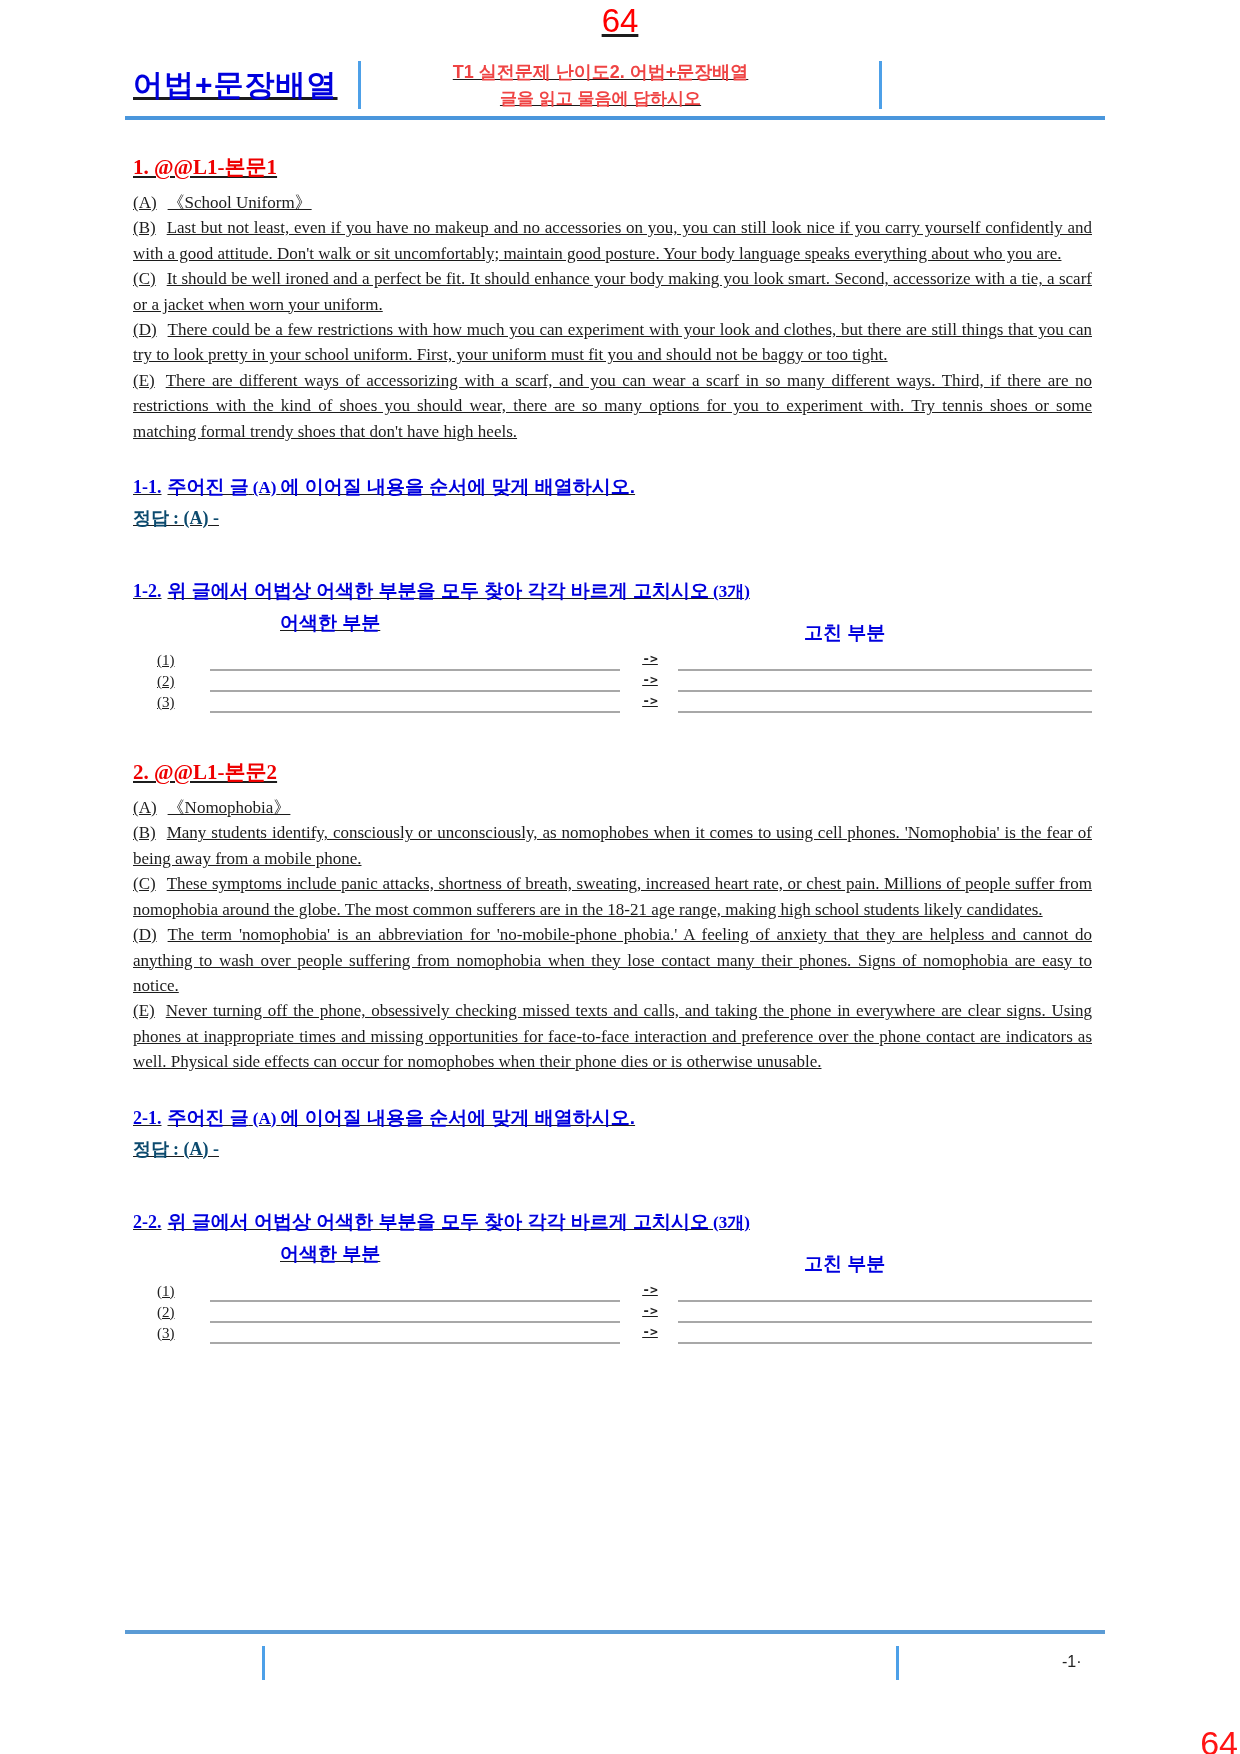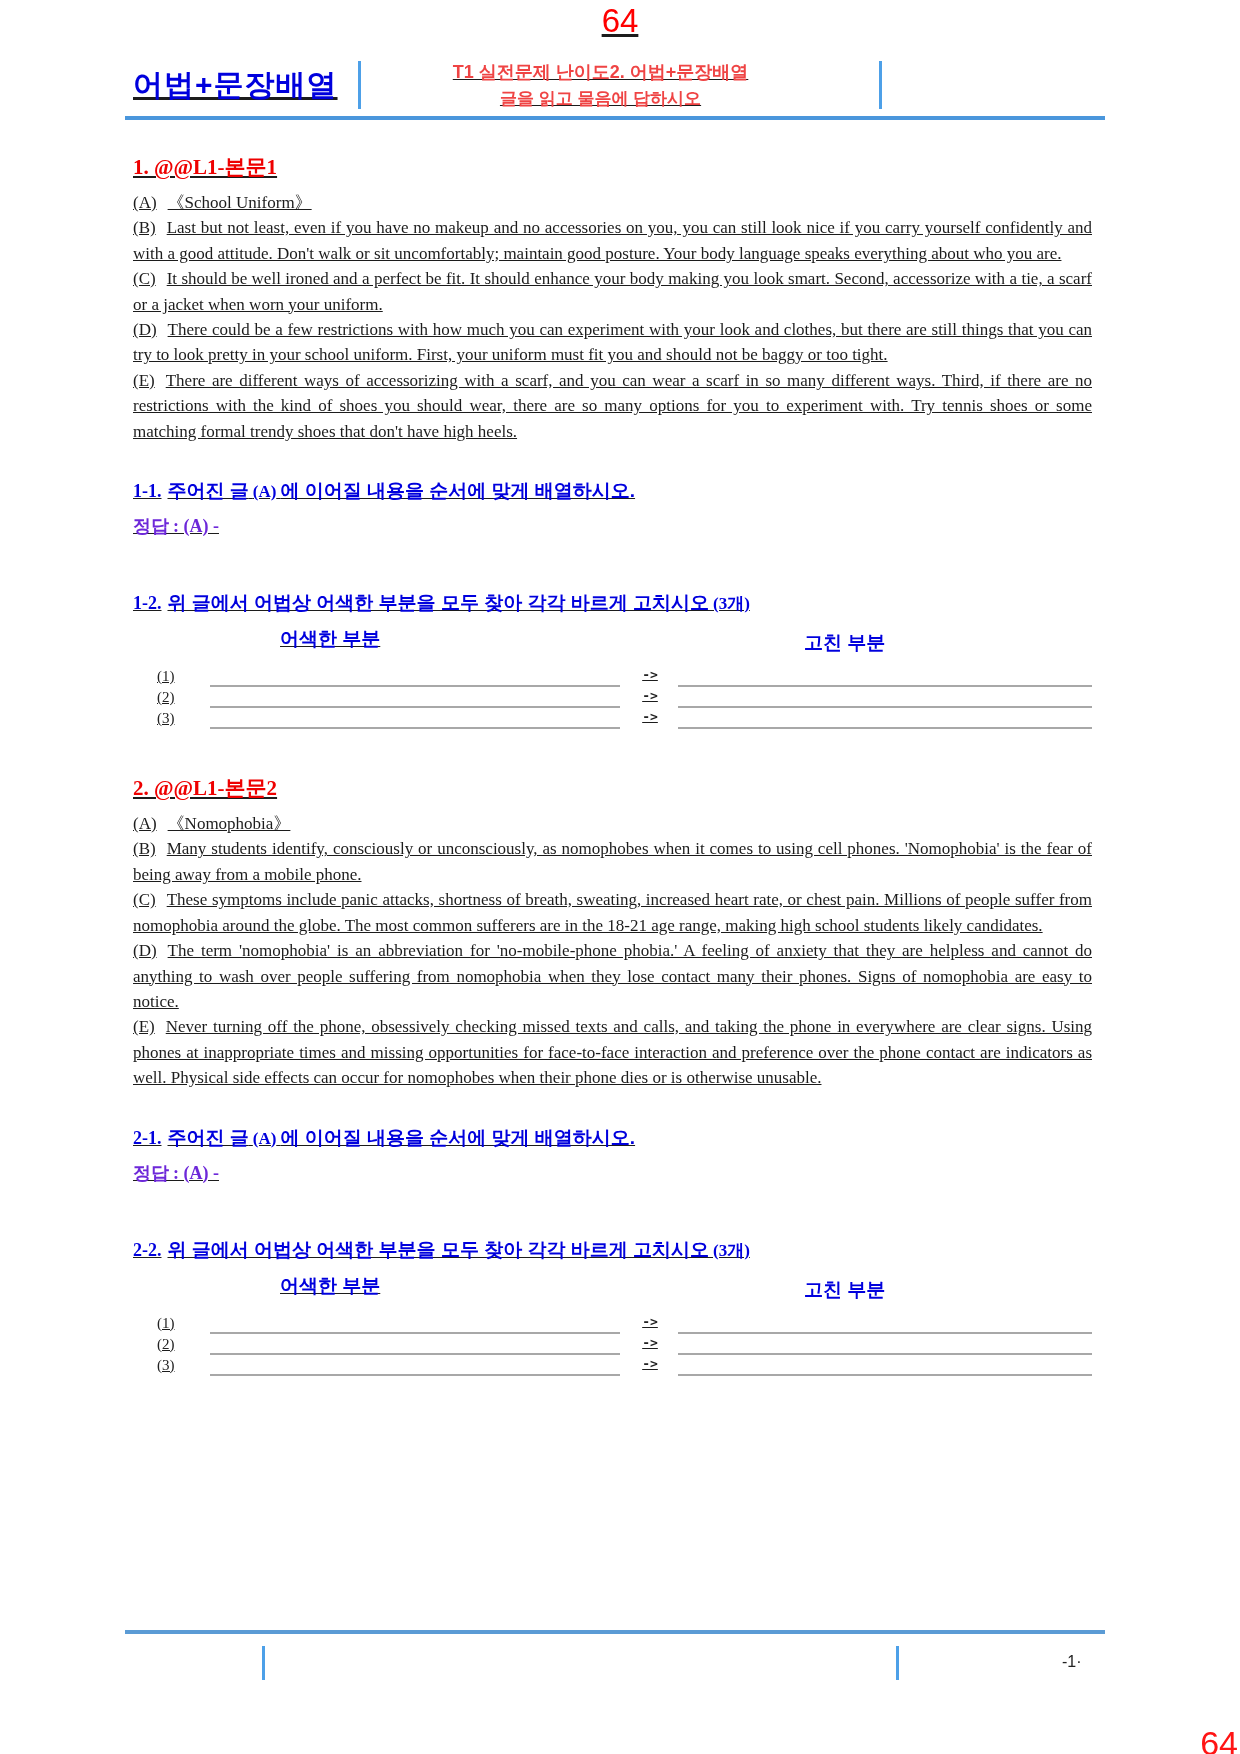--- a/index.html
+++ b/index.html
@@ -33,35 +33,35 @@
   
   .content{margin:0 148px 0 133px;width:959px;}
   .sec-title{
     margin:34px 0 9px;font-size:21px;font-weight:bold;color:#ee0000;
     font-family:"Liberation Serif","DejaVu Serif",serif;line-height:27px;
   }
   .sec2 .sec-title{margin-top:46px;}
   .passage p{margin:0;font-size:17px;line-height:25.4px;text-align:justify;color:#1c1c1c;}
   .plabel{margin-right:11px;}
 
-  .question{margin:29px 0 0;line-height:35px;color:#0000dd;font-weight:bold;}
+  .question{margin:29px 0 0;line-height:27px;color:#0000dd;font-weight:bold;}
   .qnum{font-family:"Liberation Serif","DejaVu Serif",serif;font-size:18px;margin-right:6px;}
   .qtext{font-family:"Liberation Sans","DejaVu Sans",sans-serif;font-size:19px;}
   .qref,.qcount{font-family:"Liberation Serif","DejaVu Serif",serif;font-size:17px;}
-  .answer{margin:4px 0 0;line-height:26px;color:#6d28d9;font-weight:bold;}
+  .answer{margin:4px 0 0;line-height:26px;color:#0c4a6e;font-weight:bold;}
   .ans-label{font-family:"Liberation Sans","DejaVu Sans",sans-serif;font-size:18px;}
   .ans-value{font-family:"Liberation Serif","DejaVu Serif",serif;font-size:18px;}
   .q2{margin-top:45px;}
 
   .col-heads{
     position:relative;margin-top:5px;height:27px;color:#0000dd;font-weight:bold;
     font-family:"Liberation Sans","DejaVu Sans",sans-serif;font-size:19px;
   }
   .col-left{margin-left:147px;}
-  .col-right{position:absolute;left:671px;top:4px;}
+  .col-right{position:absolute;left:671px;top:10px;}
 
   .rows{margin-top:13px;}
   .blank-row{display:flex;align-items:flex-end;height:21px;}
   .row-label{
     flex:none;margin-left:24px;width:30px;font-size:15px;color:#222;
     padding-bottom:2px;font-family:"Liberation Serif","DejaVu Serif",serif;
   }
   .blank{flex:none;border-bottom:2px solid #a8a8a8;height:100%;box-sizing:border-box;}
   .blank-l{margin-left:23px;width:410px;}
   .arrow{

